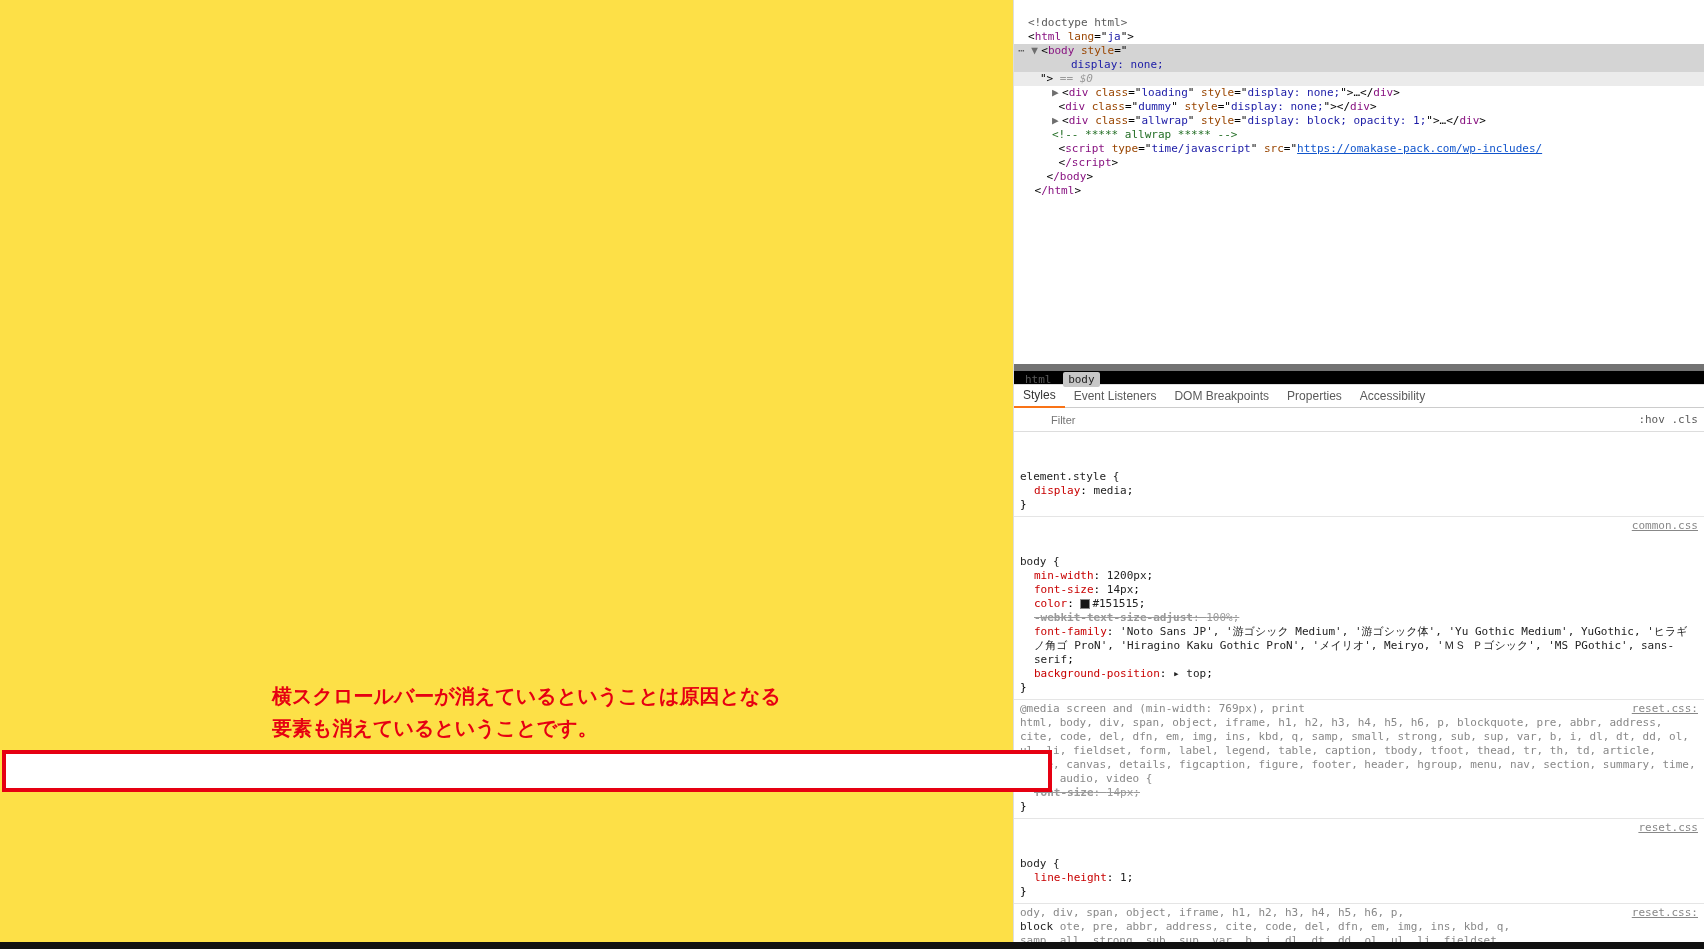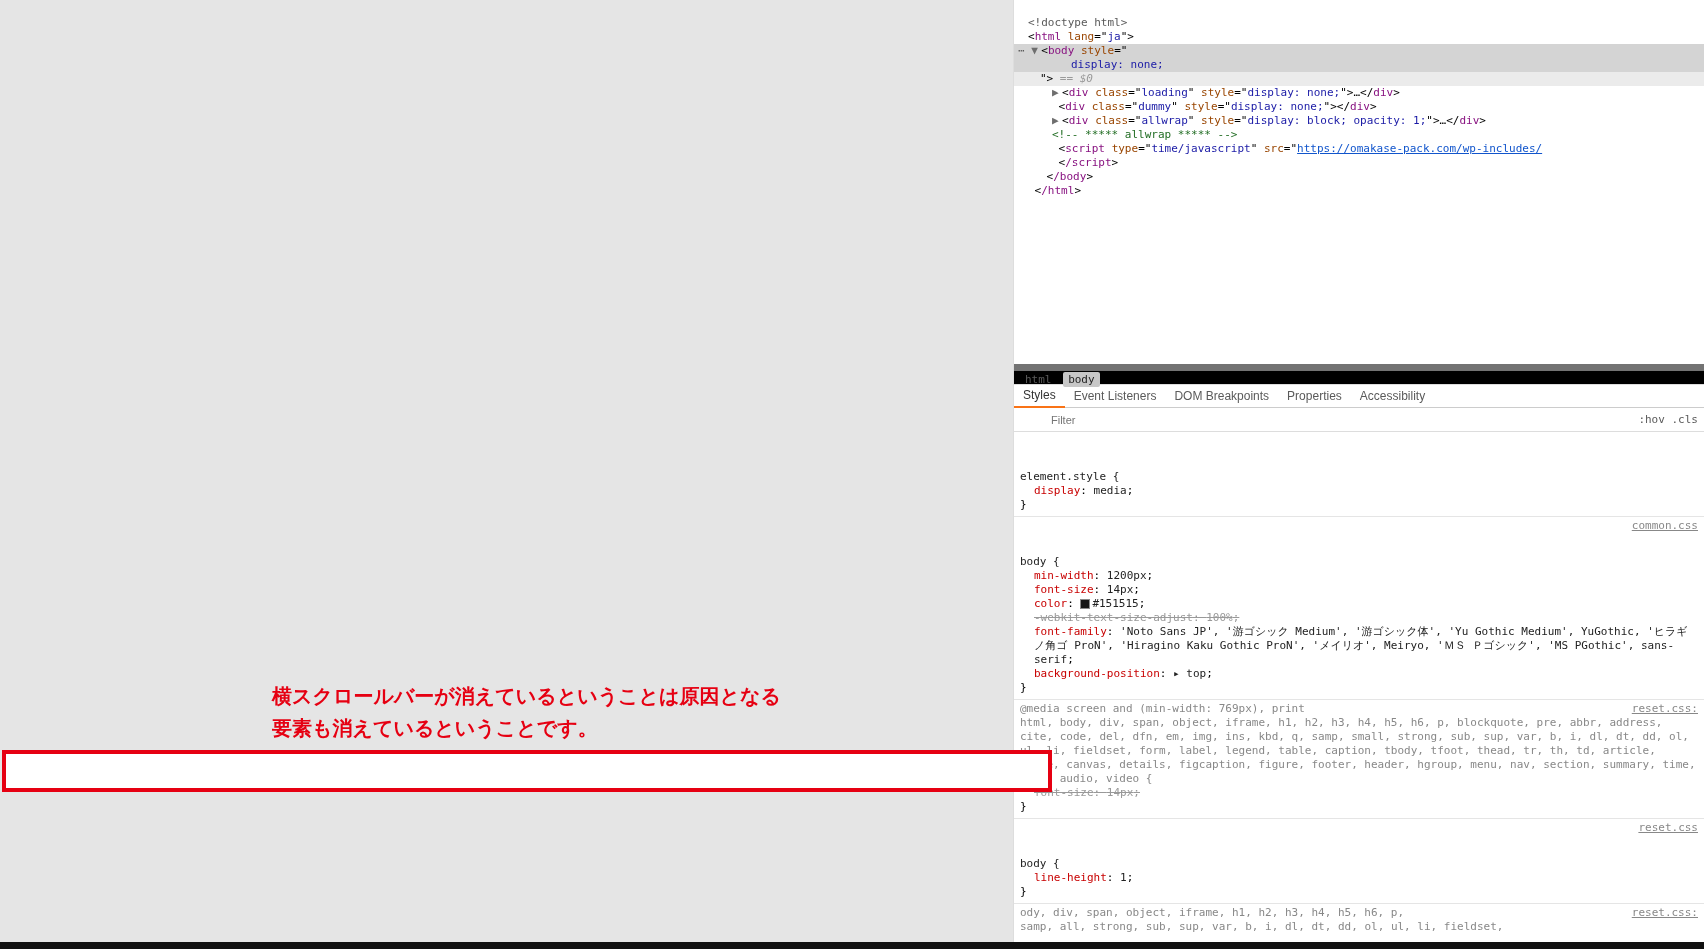--- a/index.html
+++ b/index.html
@@ -1,18 +1,18 @@
 <!DOCTYPE html>
 <html><head>
 <meta charset="utf-8">
 <style>
 * { margin: 0; padding: 0; box-sizing: border-box; }
 body { font-family: Arial, sans-serif; font-size: 12px; background: #fff; overflow: hidden; width: 1704px; height: 949px; position: relative; }
 
-.main-area { position: absolute; left: 0; top: 0; width: 1013px; height: 949px; background: #e5e5e5; }
+.main-area { position: absolute; left: 0; top: 0; width: 1013px; height: 949px; background: #fde047; }
 .annotation { position: absolute; left: 272px; top: 680px; font-size: 20px; font-weight: bold; color: #e60012; line-height: 1.6; }
 
 .red-box { position: absolute; left: 2px; top: 750px; width: 1050px; height: 42px; border: 4px solid #e60012; background: #fff; z-index: 10; }
 
 .devtools { position: absolute; right: 0; top: 0; width: 691px; height: 949px; background: #fff; border-left: 1px solid #ddd; font-family: Menlo, Consolas, monospace; font-size: 11px; }
 
 .dom-tree { height: 352px; overflow: hidden; padding: 4px 0; line-height: 14px; margin-top: 12px; }
 .dom-line { white-space: pre; padding: 0 4px; }
 .dom-line.selected { background: #d4d4d4; }
 .dom-line.hl { background: #ebebeb; }
@@ -43,21 +43,21 @@
 .filter-bar .opts span { margin-left: 0; cursor: pointer; }
 
 .styles-panel { overflow: hidden; }
 .rule { border-bottom: 1px solid #e5e5e5; padding: 2px 6px 4px; line-height: 14px; position: relative; }
 .rule .src { position: absolute; right: 6px; top: 2px; color: #888; text-decoration: underline; font-size: 11px; }
 .rule .sel-line { color: #222; margin-top: 36px; }
 .rule .prop { padding-left: 14px; }
 .rule .pname { color: #c80000; }
 .rule .pval { color: #222; }
 .rule .struck { text-decoration: line-through; color: #999; }
-.rule .struck .pname { color: #999; }
+.rule .struck .pname { color: #999; font-weight: bold; }
 .rule .swatch { display: inline-block; width: 10px; height: 10px; border: 1px solid #888; vertical-align: middle; margin-right: 2px; }
 .rule .media { color: #888; }
 .rule .sel-multi { color: #888; }
 .rule .sel-hit { color: #222; font-weight: normal; }
 
 .taskbar { position: absolute; left: 0; bottom: 0; width: 1704px; height: 7px; background: #111; }
 </style>
 </head>
 <body>
 
@@ -140,19 +140,20 @@
     <div class="rule">
       <span class="src">reset.css</span>
       <div class="sel-line">body {</div>
       <div class="prop"><span class="pname">line-height</span>: <span class="pval">1</span>;</div>
       <div>}</div>
     </div>
 
     <div class="rule" style="border-bottom:none">
       <span class="src">reset.css:</span>
       <div class="sel-multi">     <span>ody, div, span, object, iframe, h1, h2, h3, h4, h5, h6, p,</span></div>
+      <div class="sel-multi"><span class="sel-hit">block</span> <span>ote, pre, abbr, address, cite, code, del, dfn, em, img, ins, kbd, q,</span></div>
       <div class="sel-multi"><span>samp,</span> <span>all, strong, sub, sup, var, b, i, dl, dt, dd, ol, ul, li, fieldset,</span></div>
     </div>
 
   </div>
 </div>
 
 <div class="taskbar"></div>
 
 </body></html>

